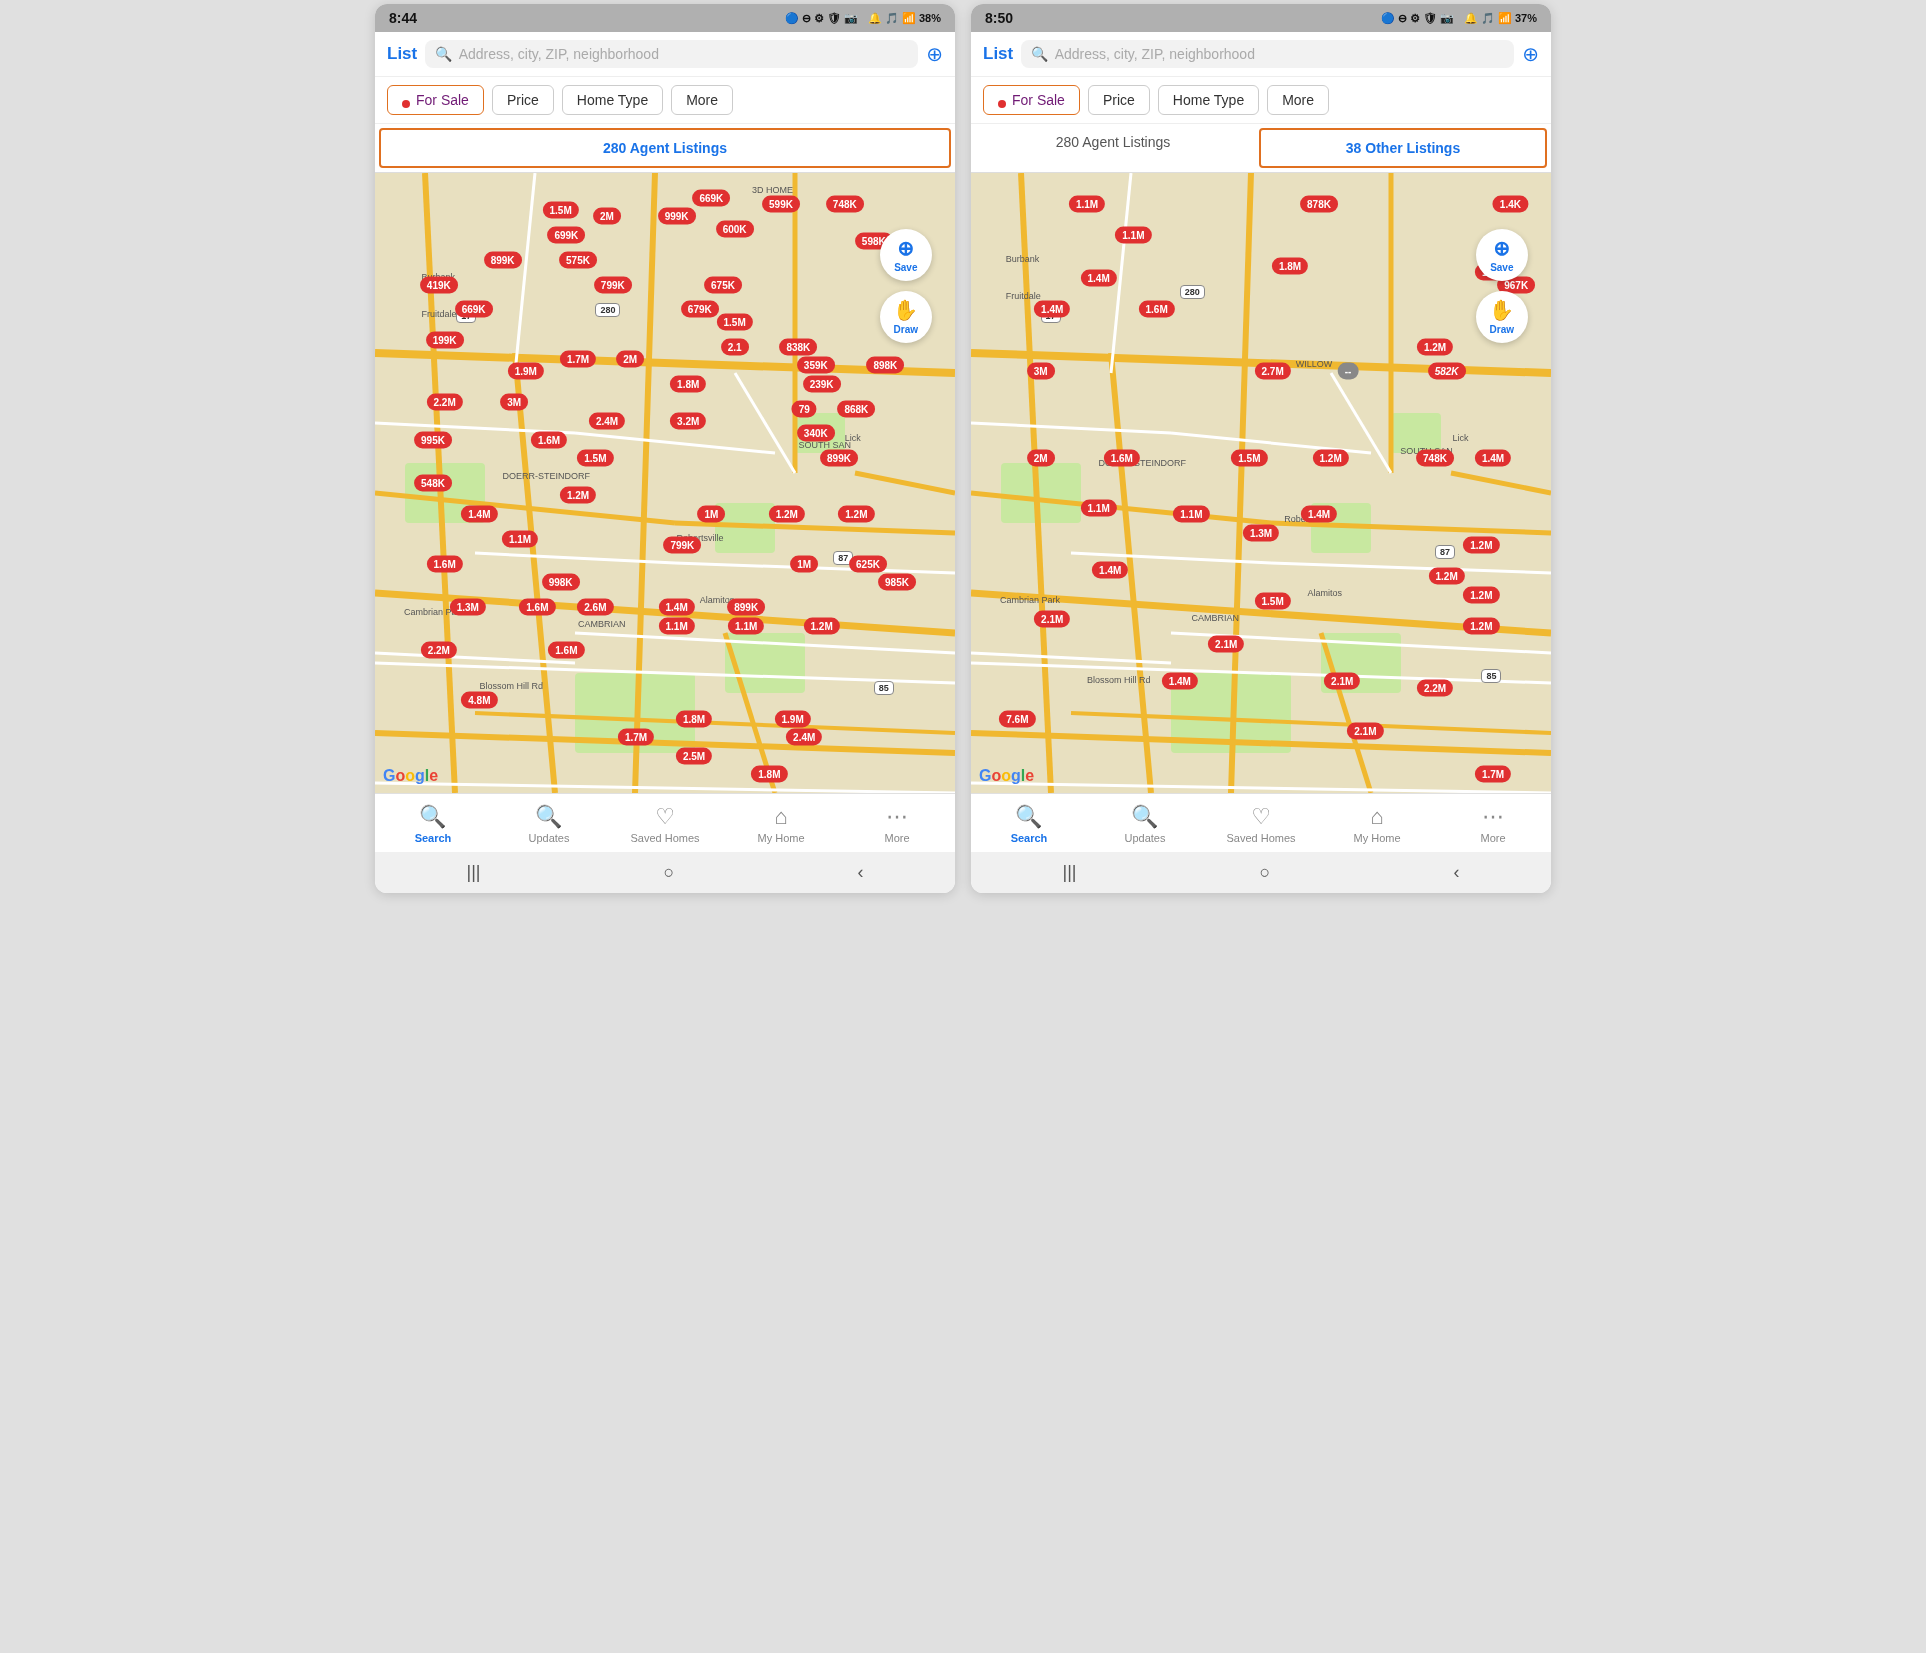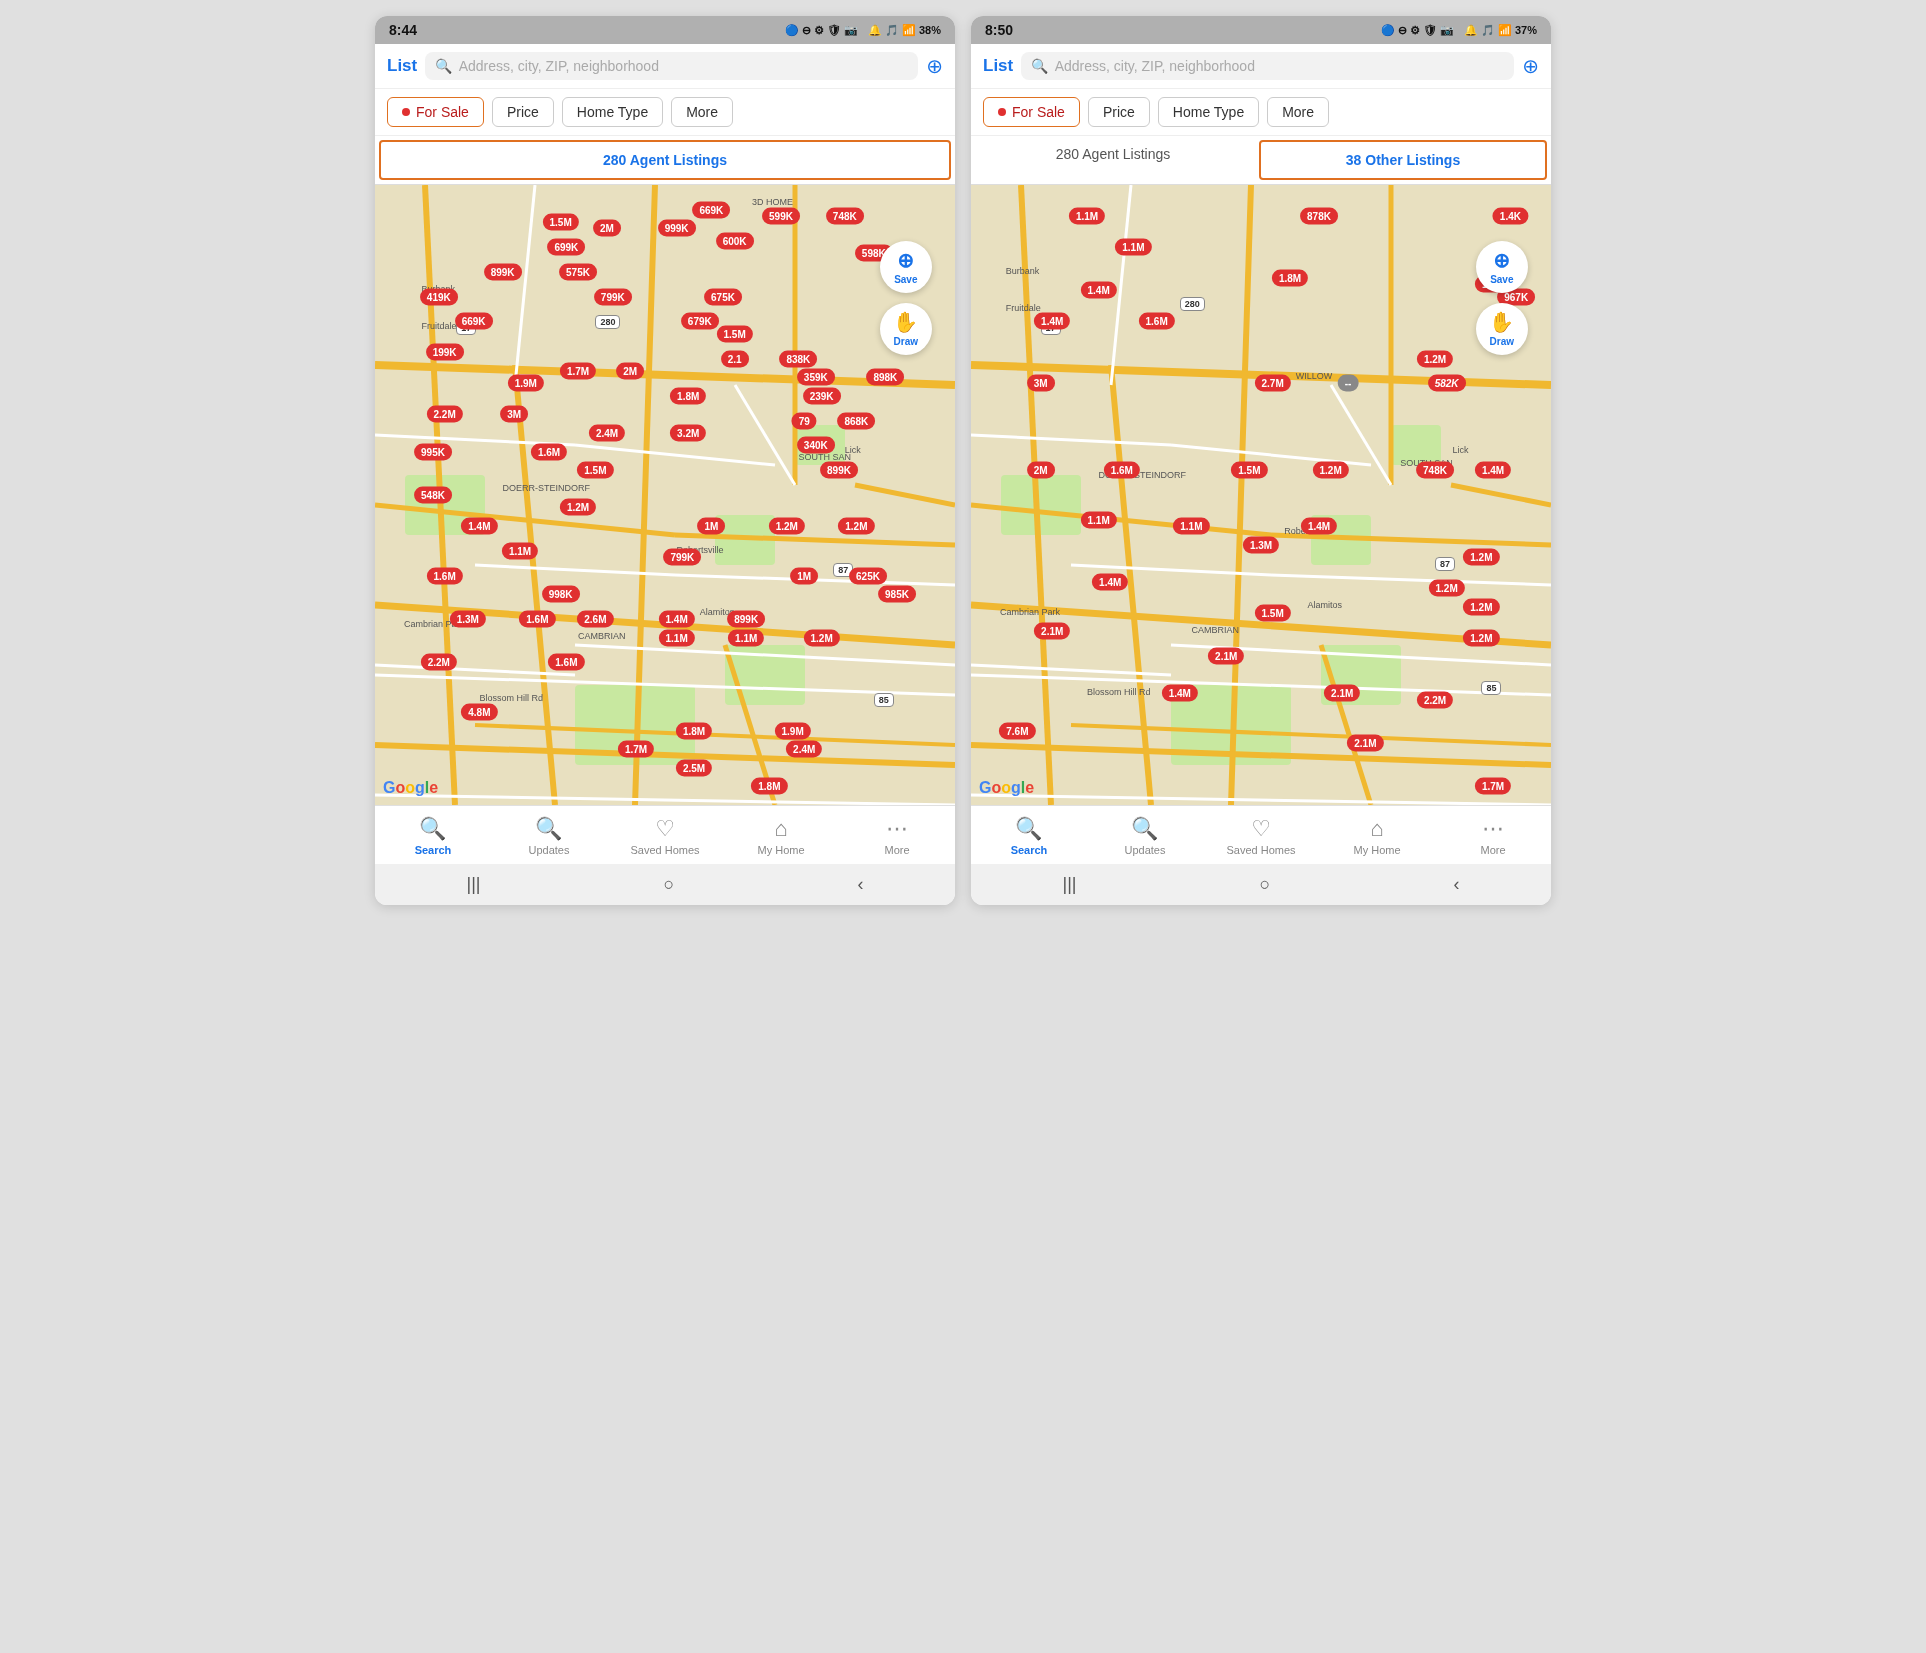--- a/index.html
+++ b/index.html
@@ -7,21 +7,21 @@
       background: #e8e8e8;
       display: flex;
       justify-content: center;
       align-items: flex-start;
       min-height: 100vh;
       font-family: -apple-system, BlinkMacSystemFont, 'Helvetica Neue', Arial, sans-serif;
     }
     .container {
       display: flex;
       gap: 16px;
-      padding: 16px;
+      padding: 4px;
       background: #e0e0e0;
       width: 1926px;
       min-height: 1653px;
       justify-content: center;
       align-items: flex-start;
     }
     .phone {
       width: 580px;
       background: #fff;
       border-radius: 12px;
@@ -86,21 +86,22 @@
       font-size: 14px;
       background: #fff;
       color: #333;
       cursor: pointer;
       display: flex;
       align-items: center;
       gap: 6px;
     }
     .filter-btn.active {
       border-color: #e07020;
-      color: #b91c1c;
+      color: #701a75;
+      align-items: flex-end;
     }
     .red-dot { width: 8px; height: 8px; border-radius: 50%; background: #e03030; display: inline-block; }
     
     .listing-tabs {
       display: flex;
       background: #fff;
       border-bottom: 1px solid #ddd;
     }
     .listing-tab {
       flex: 1;

